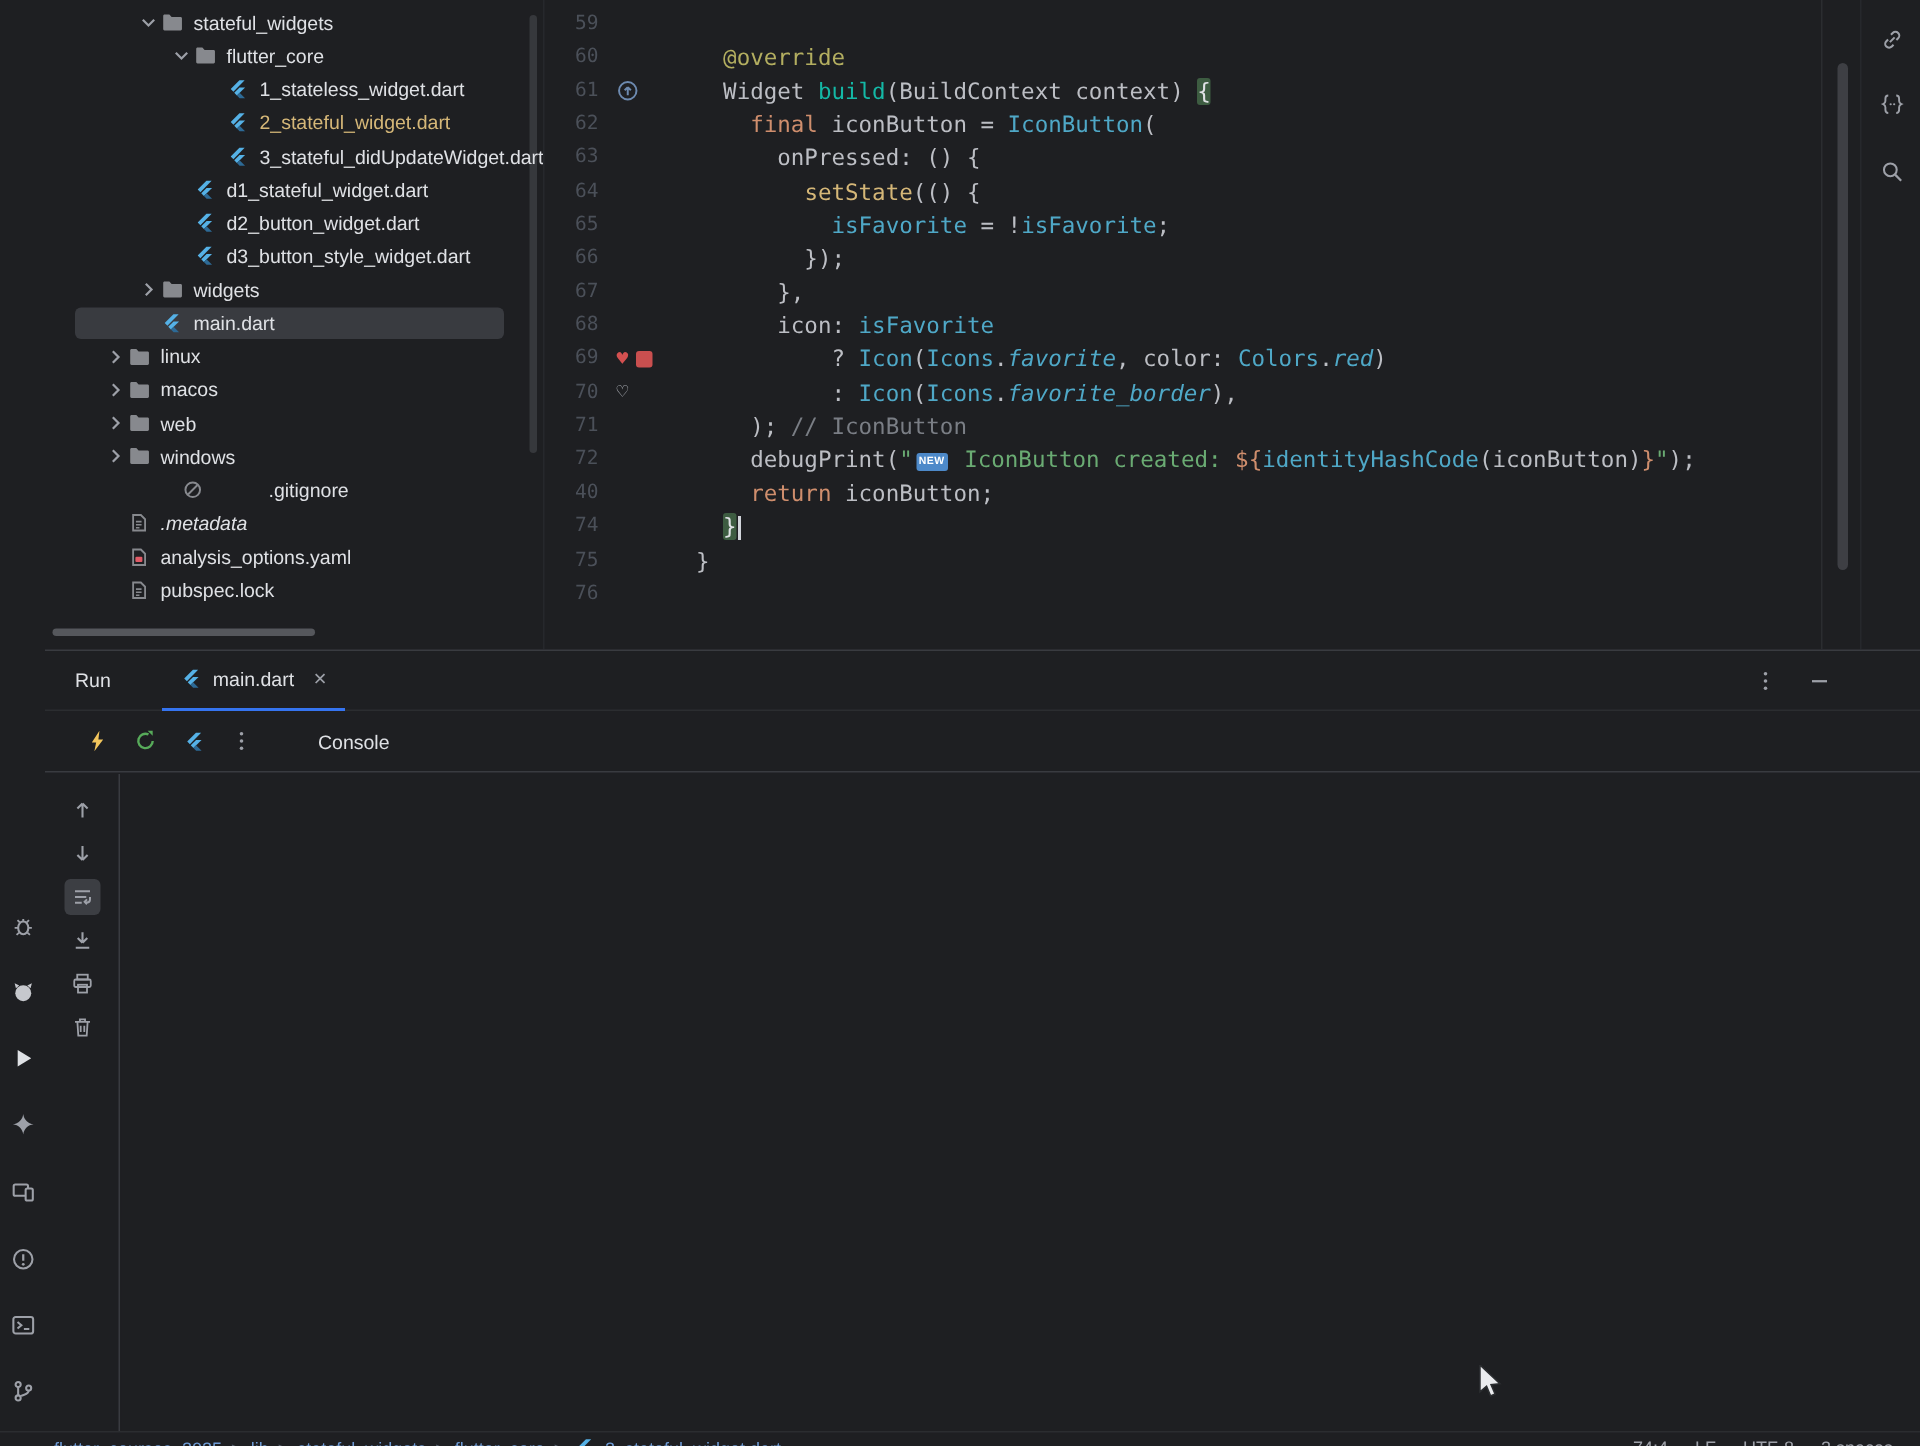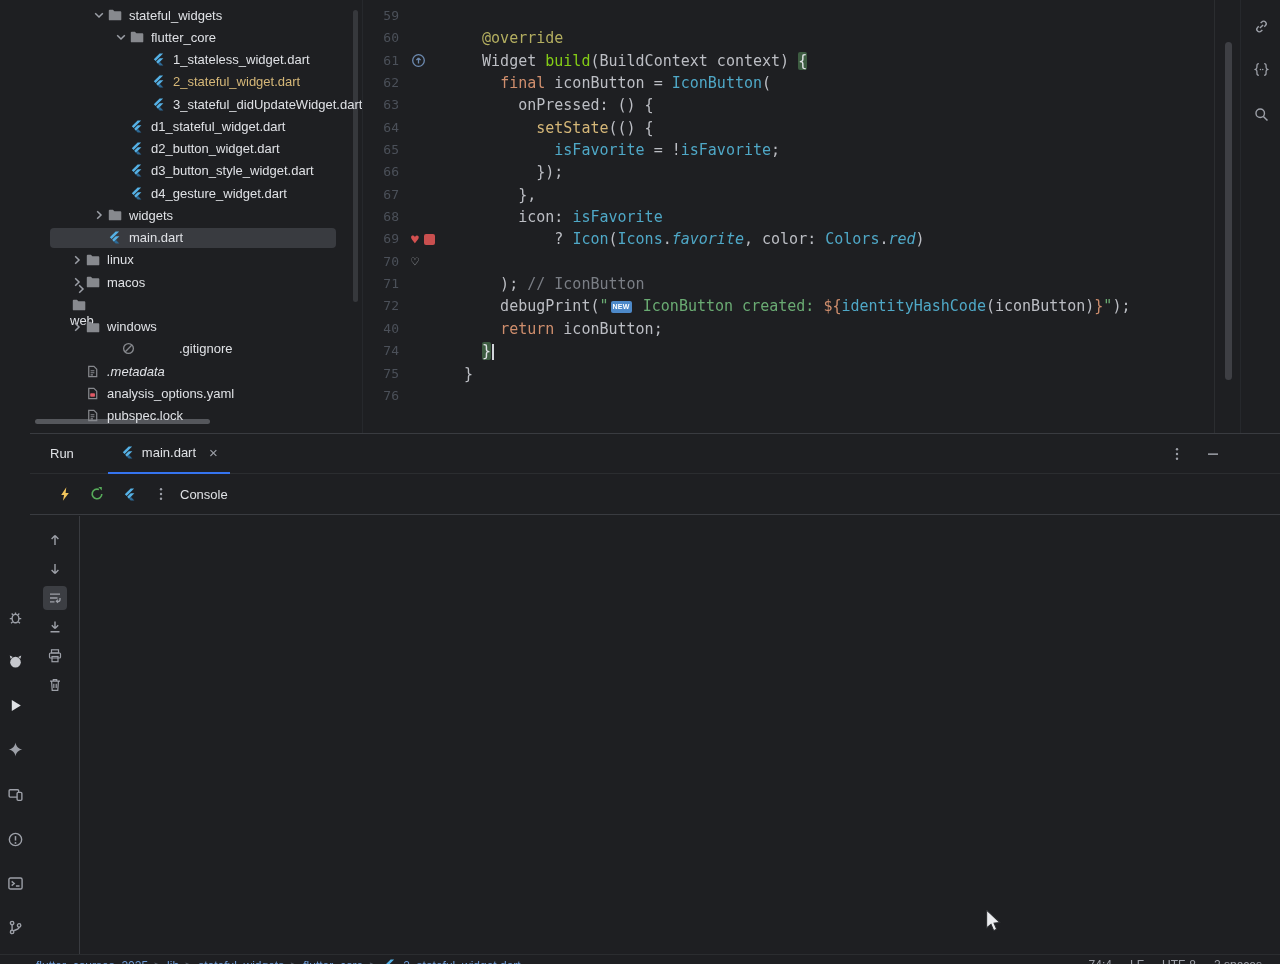--- a/index.html
+++ b/index.html
@@ -33,21 +33,21 @@
   #editor { position:absolute; left:362px; top:0; width:878px; height:433px;
             background:#1e1f22; overflow:hidden; border-left:1px solid #26282c; }
   .guide { position:absolute; left:851px; top:0; bottom:0; width:1px; background:#2b2d30; }
   #editor-lines { position:absolute; left:0; top:5px; right:0; }
   .code-line { display:flex; height:22.35px; line-height:22.35px;
                font-family:"DejaVu Sans Mono", monospace; font-size:15px; white-space:pre; }
   .ln { width:36px; text-align:right; color:#4b5059; font-size:13px; flex:none; }
   .gut { width:52px; flex:none; display:flex; align-items:center; padding-left:12px; gap:5px; }
   .code { padding-left:13px; }
   .seg-d { color:#bcbec4; } .seg-k { color:#cf8e6d; } .seg-a { color:#b3ae60; }
-  .seg-f { color:#84cc16; } .seg-t { color:#4fa8c7; }
+  .seg-f { color:#14b8a6; } .seg-t { color:#4fa8c7; }
   .seg-ti { color:#4fa8c7; font-style:italic; }
   .seg-s { color:#6aab73; } .seg-c { color:#7a7e85; } .seg-m { color:#d5b778; }
   .seg-b { background:#3d5c41; color:#dfe1e5; border-radius:2px; }
   .seg-e { display:inline-block; background:#4d89c9; color:#fff; font-size:7px; font-weight:bold;
            line-height:10px; padding:1px 2px; border-radius:2px; vertical-align:2px; margin:0 2px;
            font-family:"Liberation Sans", sans-serif; letter-spacing:.3px; }
   .caret { display:inline-block; width:1.6px; height:16px; background:#d1d4da;
            vertical-align:middle; margin-left:1px; }
   .g-heart { color:#d35050; font-size:13px; line-height:13px; }
   .g-heart-o { color:#a8abb2; font-size:13px; line-height:13px; }
@@ -69,21 +69,21 @@
   .run-title { margin-left:20px; font-size:13px; color:#dfe1e5; }
   .run-tab { margin-left:34px; height:40px; display:flex; align-items:center; gap:7px;
              padding:0 12px; border-bottom:2px solid #3574f0; color:#dfe1e5; font-size:13px; cursor:pointer; }
   .tab-close { color:#9da0a8; font-size:15px; margin-left:6px; cursor:pointer; }
   .header-right { margin-left:auto; display:flex; gap:14px; padding-right:56px; }
   .hdr-btn { width:22px; height:22px; display:flex; align-items:center; justify-content:center; cursor:pointer; }
   .run-toolbar { height:41px; display:flex; align-items:center; border-bottom:1px solid #393b40;
                  padding-left:22px; }
   .tb-btn { width:26px; height:26px; display:flex; align-items:center; justify-content:center;
             border-radius:4px; cursor:pointer; margin-right:6px; }
-  .console-label { font-size:13px; color:#dfe1e5; cursor:pointer; }
+  .console-label { margin-left:32px; font-size:13px; color:#dfe1e5; cursor:pointer; }
   .tb-right { margin-left:auto; padding-right:50px; }
   .console-tools { position:absolute; left:0; top:82px; bottom:0; width:50px;
                    border-right:1px solid #393b40; display:flex; flex-direction:column;
                    align-items:center; padding-top:12px; gap:5px; }
   .ct-btn { width:24px; height:24px; display:flex; align-items:center; justify-content:center;
             border-radius:4px; color:#9da0a8; cursor:pointer; }
   .ct-btn.selected { background:#3c3e43; }
   .console-body { position:absolute; left:51px; top:82px; right:0; bottom:0; background:#1e1f22; }
 
   
@@ -274,33 +274,20 @@
               <svg width="15" height="15" viewBox="0 0 16 16">
                 <path d="M9.2 1.6 3 7.8l1.9 1.9 8-8.1z" fill="#55b1e6"></path>
                 <path d="M9.3 6.7 5.5 10.5l1.9 2 5.8-5.8z" fill="#55b1e6"></path>
                 <path d="M7.4 12.5l1.9 1.9h3.9l-3.9-3.9z" fill="#2d6a96"></path>
               </svg>
             </span>
             <span class="tree-label">d3_button_style_widget.dart</span>
           </div>
         </div>
         <div class="tree-row">
-          <div class="tree-inner" style="padding-left: 82px;">
-            <span class="chev"></span>
-            <span class="tree-ico">
-              <svg width="15" height="15" viewBox="0 0 16 16">
-                <path d="M9.2 1.6 3 7.8l1.9 1.9 8-8.1z" fill="#55b1e6"></path>
-                <path d="M9.3 6.7 5.5 10.5l1.9 2 5.8-5.8z" fill="#55b1e6"></path>
-                <path d="M7.4 12.5l1.9 1.9h3.9l-3.9-3.9z" fill="#2d6a96"></path>
-              </svg>
-            </span>
-            <span class="tree-label">d4_gesture_widget.dart</span>
-          </div>
-        </div>
-        <div class="tree-row">
           <div class="tree-inner" style="padding-left: 60px;">
             <span class="chev">
               <svg width="16" height="16" viewBox="0 0 16 16">
                 <path d="M6.2 4.2 10 8 6.2 11.8" fill="none" stroke="#9da0a8" stroke-width="1.5"></path>
               </svg>
             </span>
             <span class="tree-ico">
               <svg width="16" height="16" viewBox="0 0 16 16">
                 <path d="M1.8 3.6c0-.5.4-.9.9-.9h3.2l1.5 1.6h6c.5 0 .9.4.9.9v7.2c0 .5-.4.9-.9.9H2.7c-.5 0-.9-.4-.9-.9V3.6z" fill="#87898e"></path>
               </svg>
@@ -345,21 +332,21 @@
             </span>
             <span class="tree-ico">
               <svg width="16" height="16" viewBox="0 0 16 16">
                 <path d="M1.8 3.6c0-.5.4-.9.9-.9h3.2l1.5 1.6h6c.5 0 .9.4.9.9v7.2c0 .5-.4.9-.9.9H2.7c-.5 0-.9-.4-.9-.9V3.6z" fill="#87898e"></path>
               </svg>
             </span>
             <span class="tree-label">macos</span>
           </div>
         </div>
         <div class="tree-row">
-          <div class="tree-inner" style="padding-left: 38px; flex-direction: column;">
+          <div class="tree-inner" style="padding-left: 38px;">
             <span class="chev">
               <svg width="16" height="16" viewBox="0 0 16 16">
                 <path d="M6.2 4.2 10 8 6.2 11.8" fill="none" stroke="#9da0a8" stroke-width="1.5"></path>
               </svg>
             </span>
             <span class="tree-ico">
               <svg width="16" height="16" viewBox="0 0 16 16">
                 <path d="M1.8 3.6c0-.5.4-.9.9-.9h3.2l1.5 1.6h6c.5 0 .9.4.9.9v7.2c0 .5-.4.9-.9.9H2.7c-.5 0-.9-.4-.9-.9V3.6z" fill="#87898e"></path>
               </svg>
             </span>
@@ -444,21 +431,21 @@
                 <path d="M8 11.2V5.4M8 5.4 5.8 7.6M8 5.4l2.2 2.2" fill="none" stroke="#6d8ab0" stroke-width="1.4"></path>
               </svg></span></span><span class="code"><span class="seg-d">  Widget </span><span class="seg-f">build</span><span class="seg-d">(BuildContext context) </span><span class="seg-b">{</span></span></div>
         <div class="code-line"><span class="ln">62</span><span class="gut"></span><span class="code"><span class="seg-d">    </span><span class="seg-k">final</span><span class="seg-d"> iconButton = </span><span class="seg-t">IconButton</span><span class="seg-d">(</span></span></div>
         <div class="code-line"><span class="ln">63</span><span class="gut"></span><span class="code"><span class="seg-d">      onPressed: () {</span></span></div>
         <div class="code-line"><span class="ln">64</span><span class="gut"></span><span class="code"><span class="seg-d">        </span><span class="seg-m">setState</span><span class="seg-d">(() {</span></span></div>
         <div class="code-line"><span class="ln">65</span><span class="gut"></span><span class="code"><span class="seg-d">          </span><span class="seg-t">isFavorite</span><span class="seg-d"> = !</span><span class="seg-t">isFavorite</span><span class="seg-d">;</span></span></div>
         <div class="code-line"><span class="ln">66</span><span class="gut"></span><span class="code"><span class="seg-d">        });</span></span></div>
         <div class="code-line"><span class="ln">67</span><span class="gut"></span><span class="code"><span class="seg-d">      },</span></span></div>
         <div class="code-line"><span class="ln">68</span><span class="gut"></span><span class="code"><span class="seg-d">      icon: </span><span class="seg-t">isFavorite</span></span></div>
         <div class="code-line"><span class="ln">69</span><span class="gut"><span class="g-heart">♥</span><span class="g-swatch"></span></span><span class="code"><span class="seg-d">          ? </span><span class="seg-t">Icon</span><span class="seg-d">(</span><span class="seg-t">Icons</span><span class="seg-d">.</span><span class="seg-ti">favorite</span><span class="seg-d">, color: </span><span class="seg-t">Colors</span><span class="seg-d">.</span><span class="seg-ti">red</span><span class="seg-d">)</span></span></div>
-        <div class="code-line"><span class="ln">70</span><span class="gut"><span class="g-heart-o">♡</span></span></div>
+        <div class="code-line"><span class="ln">70</span><span class="gut"><span class="g-heart-o">♡</span></span><span class="code"><span class="seg-d">          : </span><span class="seg-t">Icon</span><span class="seg-d">(</span><span class="seg-t">Icons</span><span class="seg-d">.</span><span class="seg-ti">favorite_border</span><span class="seg-d">),</span></span></div>
         <div class="code-line"><span class="ln">71</span><span class="gut"></span><span class="code"><span class="seg-d">    ); </span><span class="seg-c">// IconButton</span></span></div>
         <div class="code-line"><span class="ln">72</span><span class="gut"></span><span class="code"><span class="seg-d">    debugPrint(</span><span class="seg-s">"</span><span class="seg-e">NEW</span><span class="seg-s"> IconButton created: </span><span class="seg-k">${</span><span class="seg-t">identityHashCode</span><span class="seg-d">(iconButton)</span><span class="seg-k">}</span><span class="seg-s">"</span><span class="seg-d">);</span></span></div>
         <div class="code-line"><span class="ln">40</span><span class="gut"></span><span class="code"><span class="seg-d">    </span><span class="seg-k">return</span><span class="seg-d"> iconButton;</span></span></div>
         <div class="code-line"><span class="ln">74</span><span class="gut"></span><span class="code"><span class="seg-d">  </span><span class="seg-b">}</span><span class="caret"></span></span></div>
         <div class="code-line"><span class="ln">75</span><span class="gut"></span><span class="code"><span class="seg-d">}</span></span></div>
         <div class="code-line"><span class="ln">76</span><span class="gut"></span><span class="code"></span></div>
       </div>
     <div class="scrollbar-v-editor"></div>
   </div>
 

